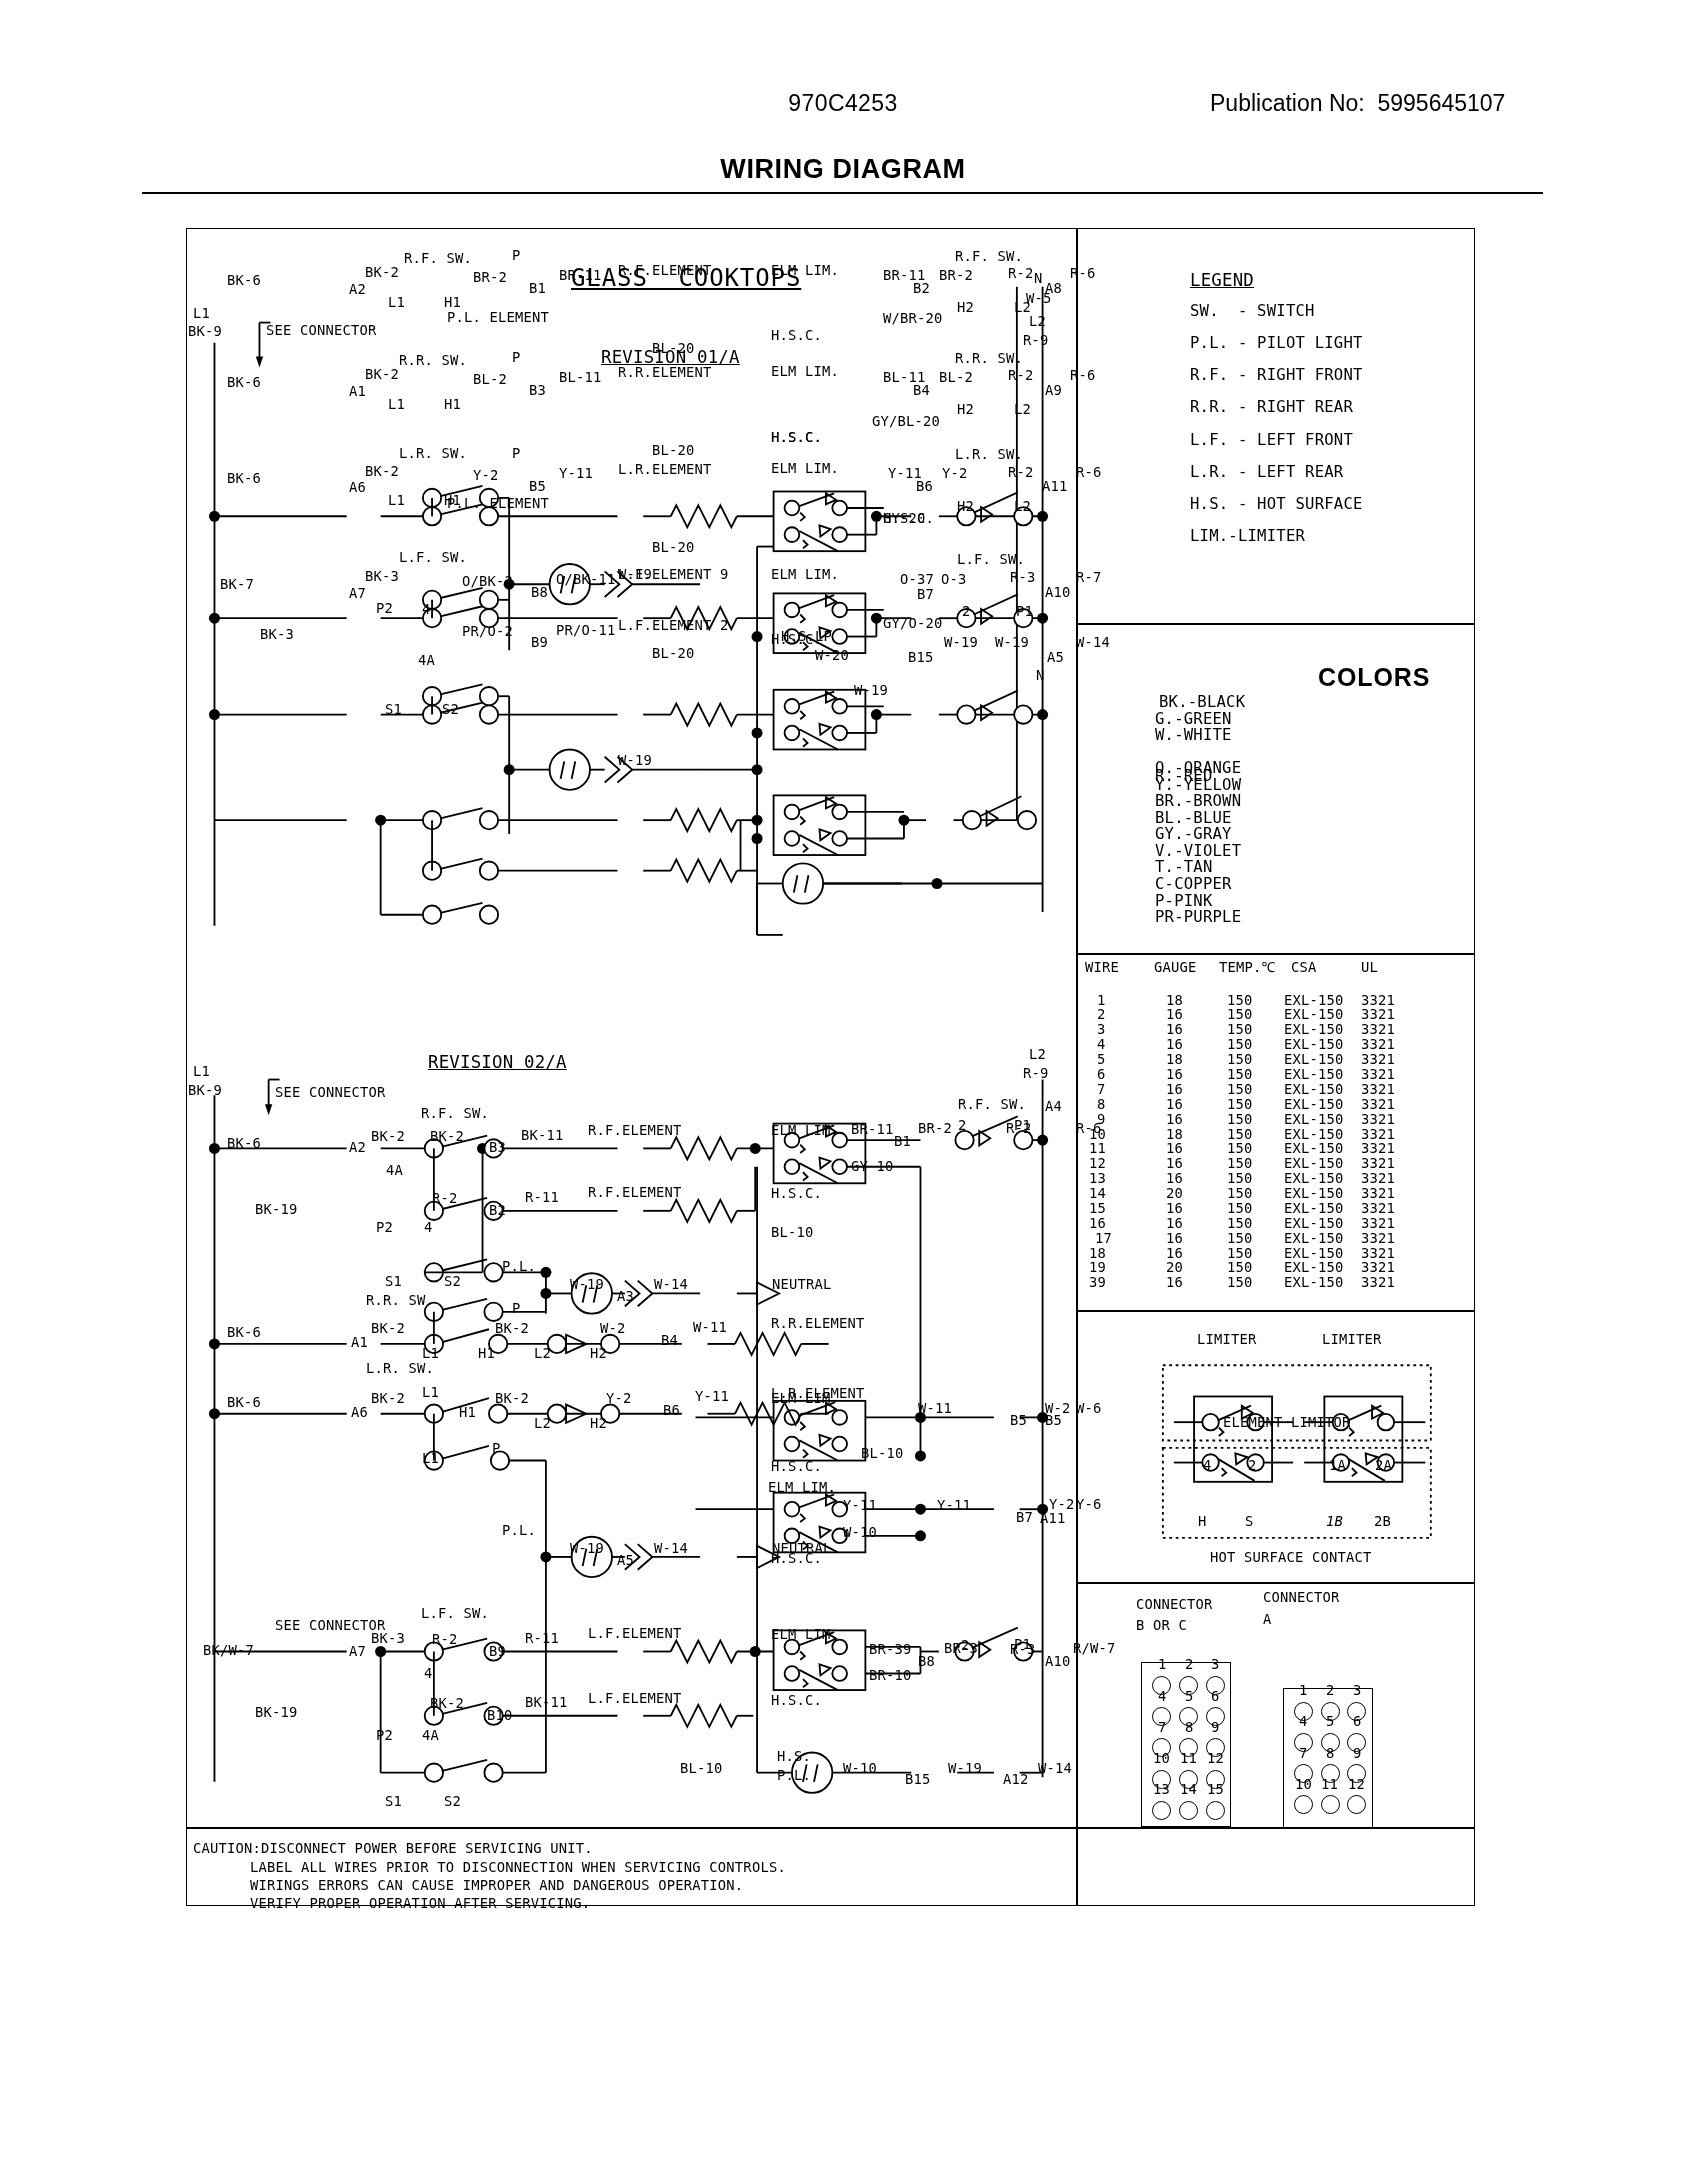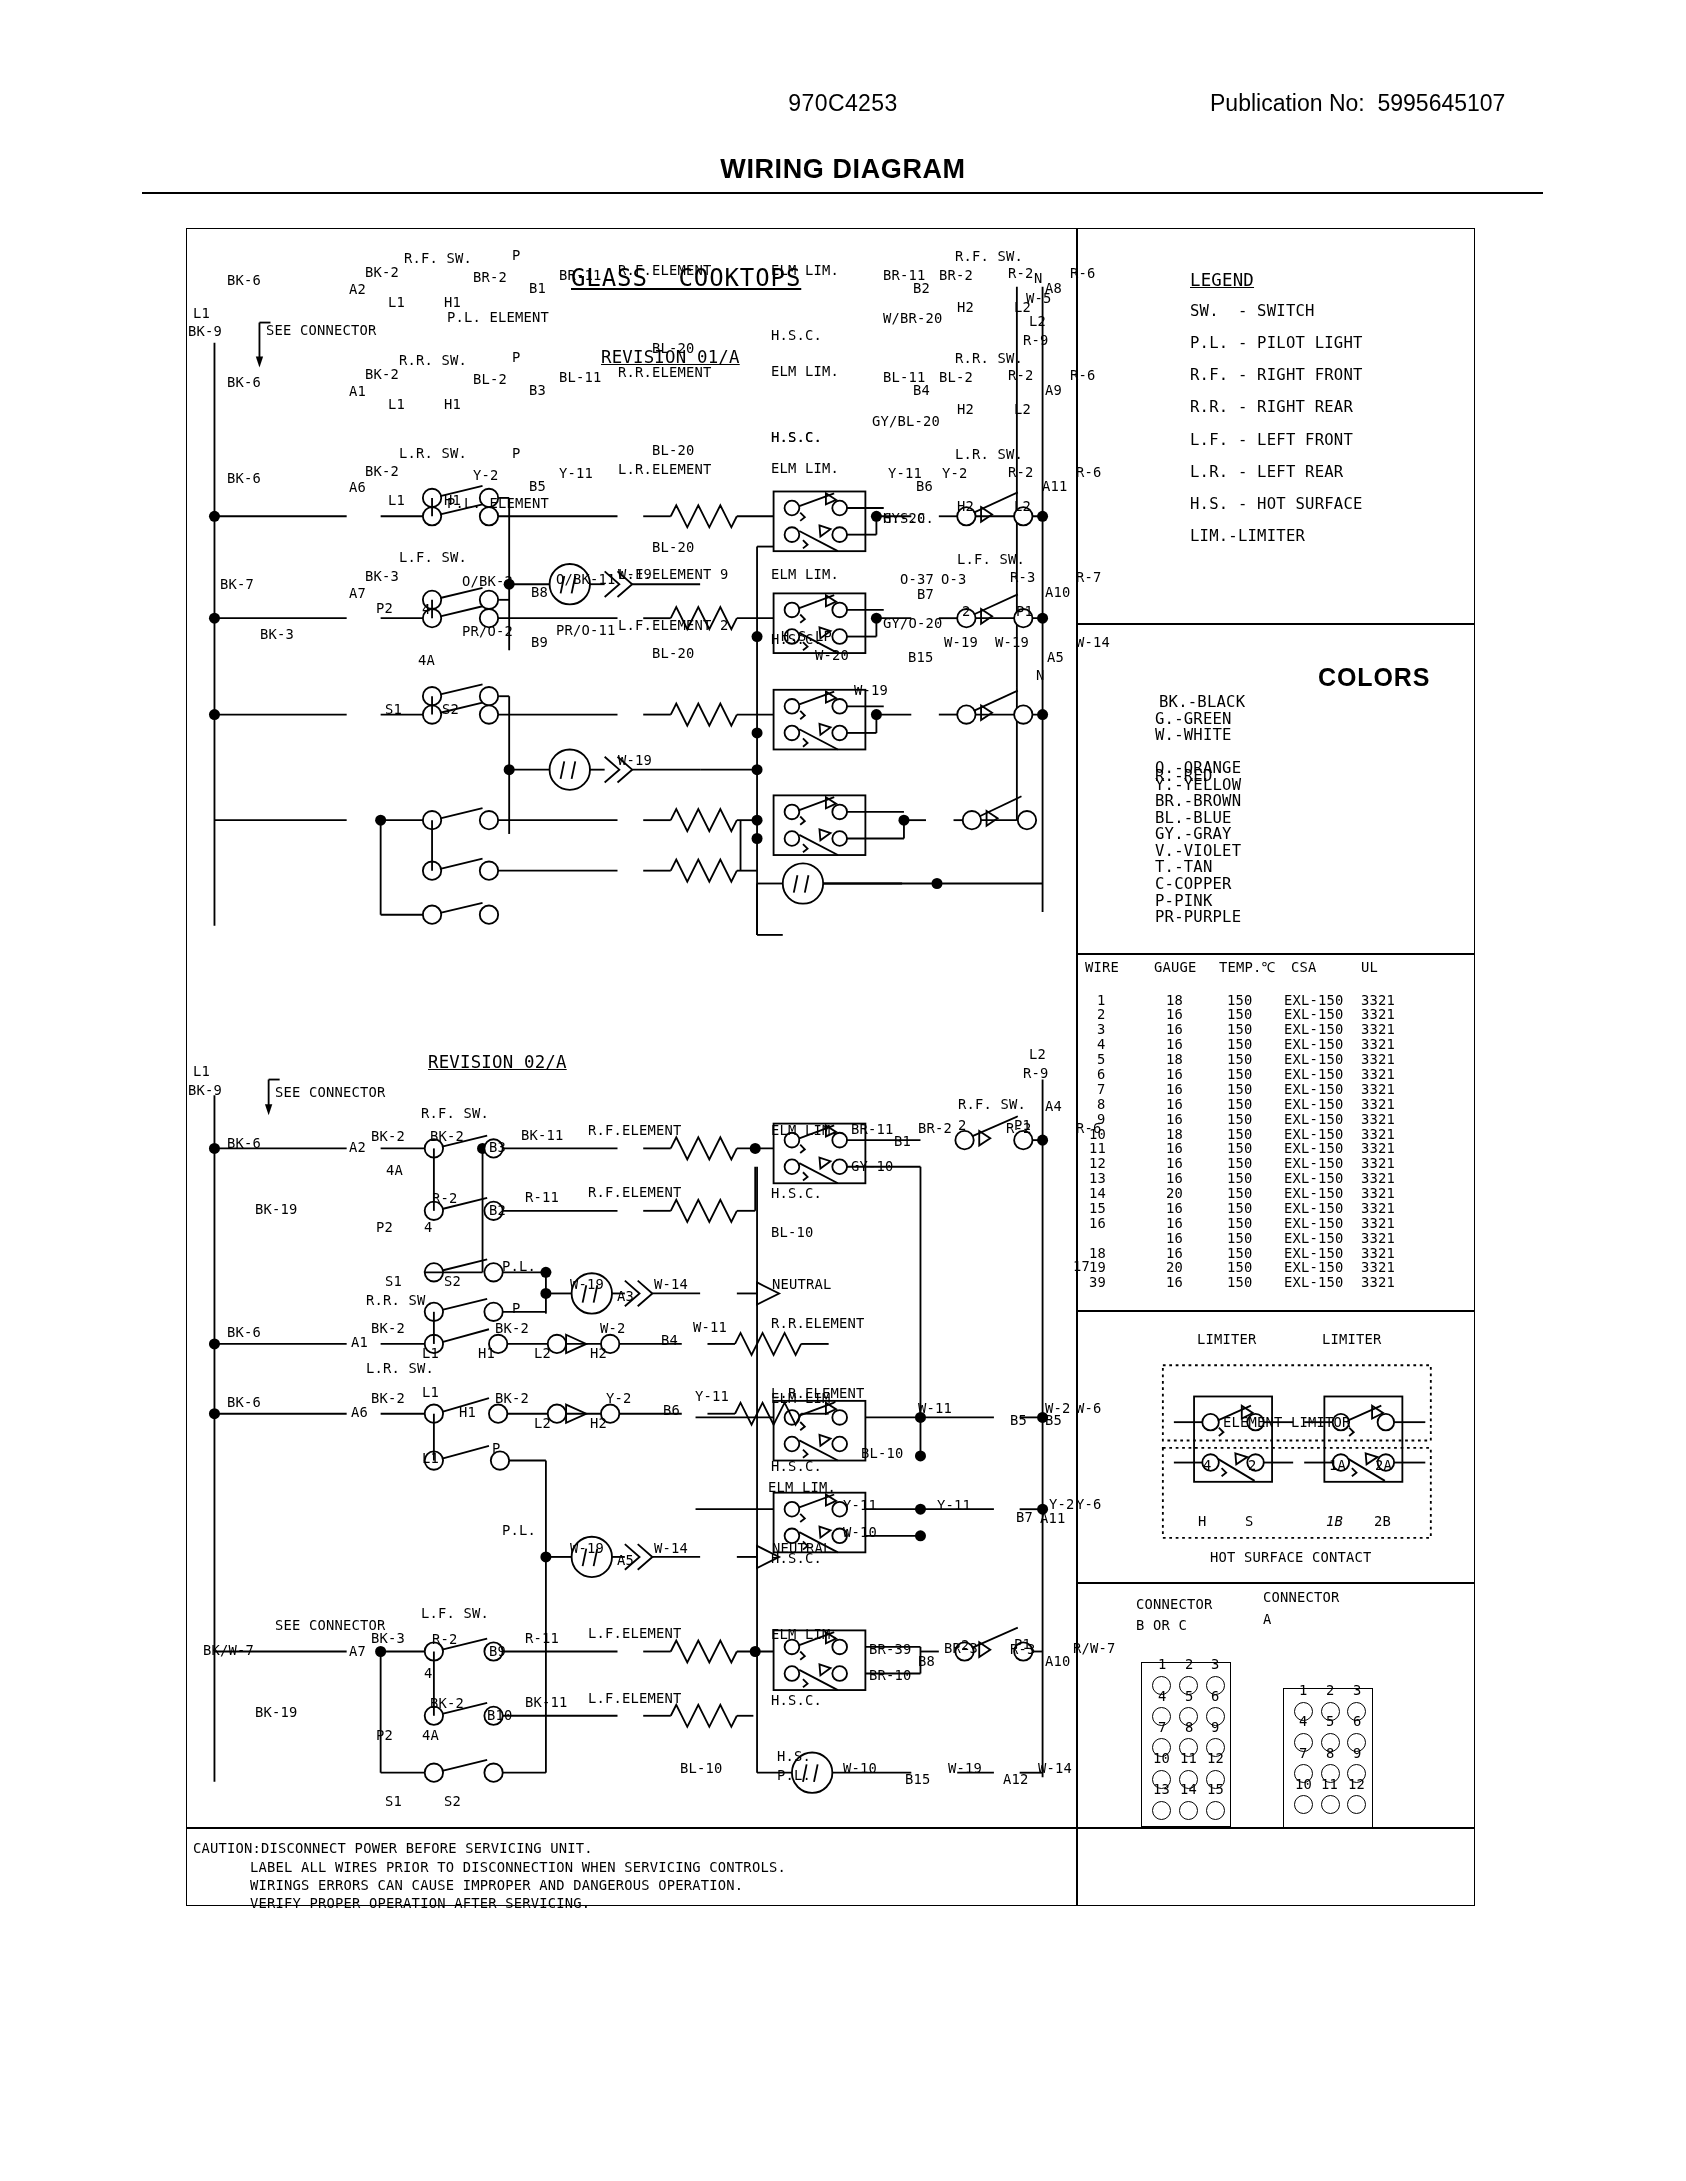--- a/index.html
+++ b/index.html
@@ -177,21 +177,21 @@
       <div class="t t15" style="left: 1089px; top: 1202px;">15</div>
       <div class="t t15" style="left: 1166px; top: 1202px;">16</div>
       <div class="t t15" style="left: 1227px; top: 1202px;">150</div>
       <div class="t t15" style="left: 1284px; top: 1202px;">EXL-150</div>
       <div class="t t15" style="left: 1361px; top: 1202px;">3321</div>
       <div class="t t15" style="left: 1089px; top: 1217px;">16</div>
       <div class="t t15" style="left: 1166px; top: 1217px;">16</div>
       <div class="t t15" style="left: 1227px; top: 1217px;">150</div>
       <div class="t t15" style="left: 1284px; top: 1217px;">EXL-150</div>
       <div class="t t15" style="left: 1361px; top: 1217px;">3321</div>
-      <div class="t t15" style="left: 1073px; top: 1232px; margin-top: 28px;">17</div>
+      <div class="t t15" style="left: 1095px; top: 1232px;">17</div>
       <div class="t t15" style="left: 1166px; top: 1232px;">16</div>
       <div class="t t15" style="left: 1227px; top: 1232px;">150</div>
       <div class="t t15" style="left: 1284px; top: 1232px;">EXL-150</div>
       <div class="t t15" style="left: 1361px; top: 1232px;">3321</div>
       <div class="t t15" style="left: 1089px; top: 1247px;">18</div>
       <div class="t t15" style="left: 1166px; top: 1247px;">16</div>
       <div class="t t15" style="left: 1227px; top: 1247px;">150</div>
       <div class="t t15" style="left: 1284px; top: 1247px;">EXL-150</div>
       <div class="t t15" style="left: 1361px; top: 1247px;">3321</div>
       <div class="t t15" style="left: 1089px; top: 1261px;">19</div>

